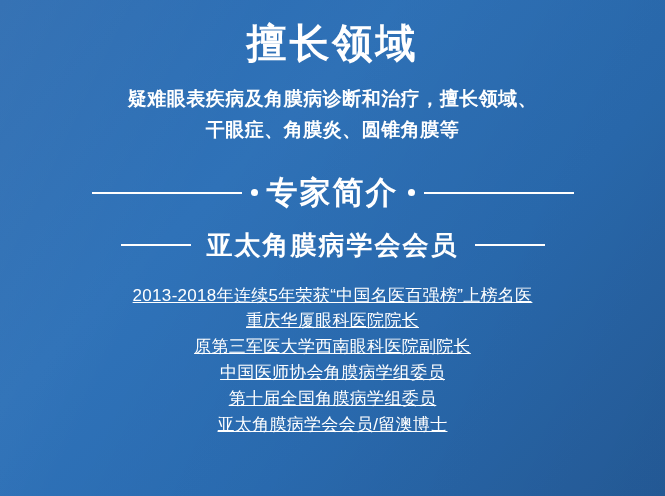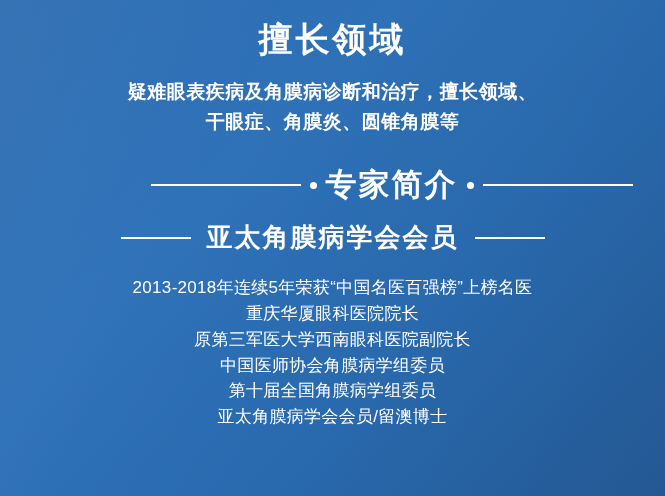--- a/index.html
+++ b/index.html
@@ -38,21 +38,21 @@
     width: 100%;
     height: 100%;
     box-sizing: border-box;
     padding: 10px 24px 8px 24px;
     display: flex;
     flex-direction: column;
     align-items: center;
   }
 
   .section-title {
-    font-size: 34px;
+    font-size: 40px;
     font-weight: bold;
     letter-spacing: 3px;
     line-height: 1.25;
     margin-top: 8px;
     text-align: center;
   }
 
   .specialty-text {
     margin-top: 16px;
     font-size: 19px;
@@ -61,21 +61,21 @@
     text-align: center;
     letter-spacing: 0.5px;
     max-width: 560px;
   }
 
   
   .expert-heading {
     margin-top: 26px;
     display: flex;
     align-items: center;
-    justify-content: flex-end;
+    justify-content: center;
     width: 100%;
     max-width: 600px;
   }
   .rule {
     height: 2px;
     background: #ffffff;
     flex: 1 1 auto;
     max-width: 150px;
   }
   .dot {
@@ -123,20 +123,21 @@
     display: flex;
     flex-direction: column;
     align-items: center;
   }
   .credential-line {
     font-size: 17px;
     line-height: 1.52;
     text-align: center;
     letter-spacing: 0.3px;
     white-space: nowrap;
+    text-decoration: underline;
   }
 </style>
 </head>
 <body>
 
 <div class="poster">
   <div class="content">
 
     <div class="section-title">擅长领域</div>
 

